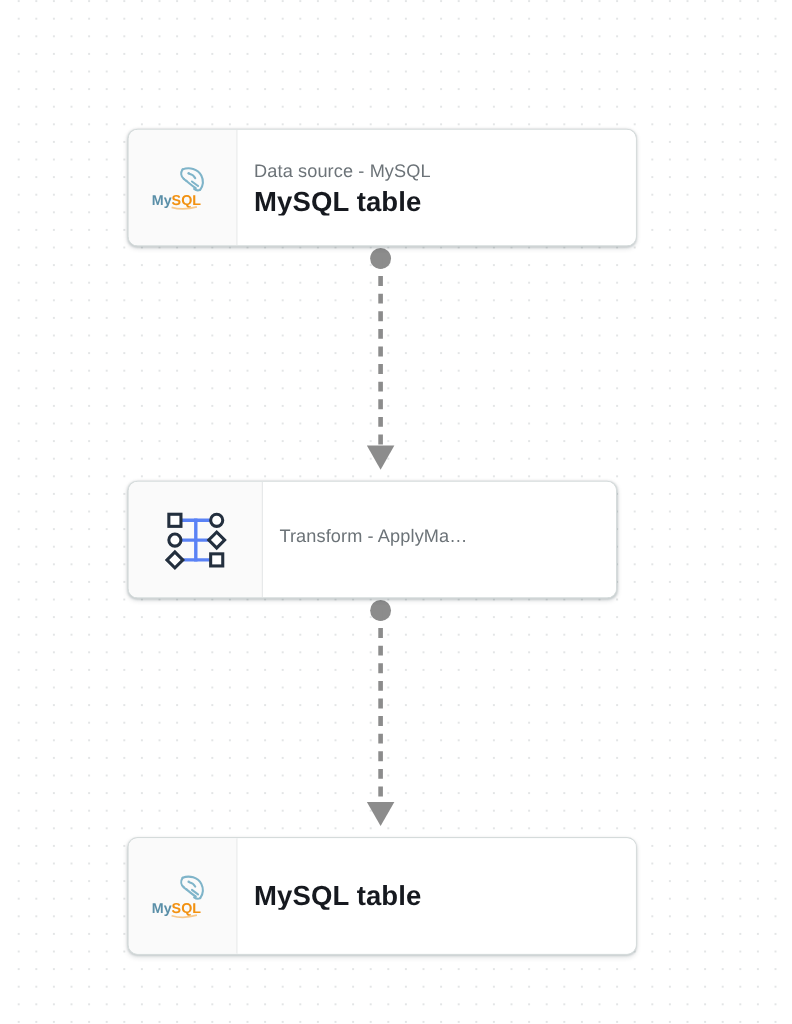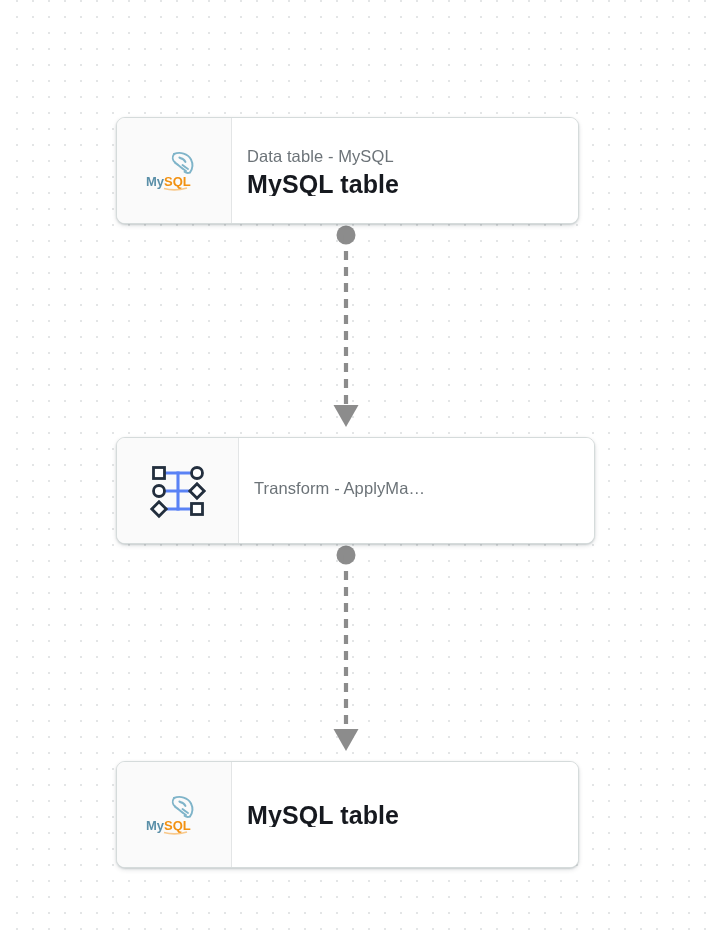--- a/index.html
+++ b/index.html
@@ -52,21 +52,21 @@
   .node-icon-pane {
     background: #fafafa;
     border-right: 1px solid #e3e5e6;
     display: flex;
     align-items: center;
     justify-content: center;
     flex: 0 0 auto;
     box-sizing: border-box;
   }
   .node-icon-pane.wide { width: 122px; }
-  .node-icon-pane.narrow { width: 115px; }
+  .node-icon-pane.narrow { width: 99px; }
 
   .node-body {
     flex: 1 1 auto;
     display: flex;
     flex-direction: column;
     justify-content: center;
     padding-left: 15px;
     padding-right: 14px;
     min-width: 0;
     background: #ffffff;
@@ -137,26 +137,26 @@
         <circle cx="35.5" cy="9.5" r="1.1" fill="#7fb4c9"></circle>
 
         <text x="2" y="38" font-family="'Liberation Sans', sans-serif" font-size="13" font-weight="bold" fill="#5a8fa8">My</text>
 
         <text x="20" y="38" font-family="'Liberation Sans', sans-serif" font-size="13" font-weight="bold" fill="#f29111">SQL</text>
 
         <path d="M20 40.5 C27 42.5 36 42 43 40" stroke="#f8c88a" stroke-width="1.6" fill="none"></path>
       </svg>
     </div>
     <div class="node-body">
-      <div class="node-subtitle">Data table - MySQL</div>
+      <div class="node-subtitle">Data source - MySQL</div>
       <div class="node-title">MySQL table</div>
     </div>
   </div>
 
-  <div class="node" style="left:116px; top:437px; width:479px; height:107px;">
+  <div class="node" style="left:116px; top:437px; width:445px; height:107px;">
     <div class="node-icon-pane wide">
       <svg class="mapping-icon" width="58" height="58" viewBox="0 0 58 58" xmlns="http://www.w3.org/2000/svg">
 
         <g stroke="#5a82f5" stroke-width="3.1" fill="none" stroke-linecap="square">
           <line x1="11" y1="11" x2="47" y2="11"></line>
           <line x1="11" y1="29" x2="47" y2="29"></line>
           <line x1="11" y1="47" x2="47" y2="47"></line>
           <line x1="29" y1="11" x2="29" y2="47"></line>
         </g>
 

